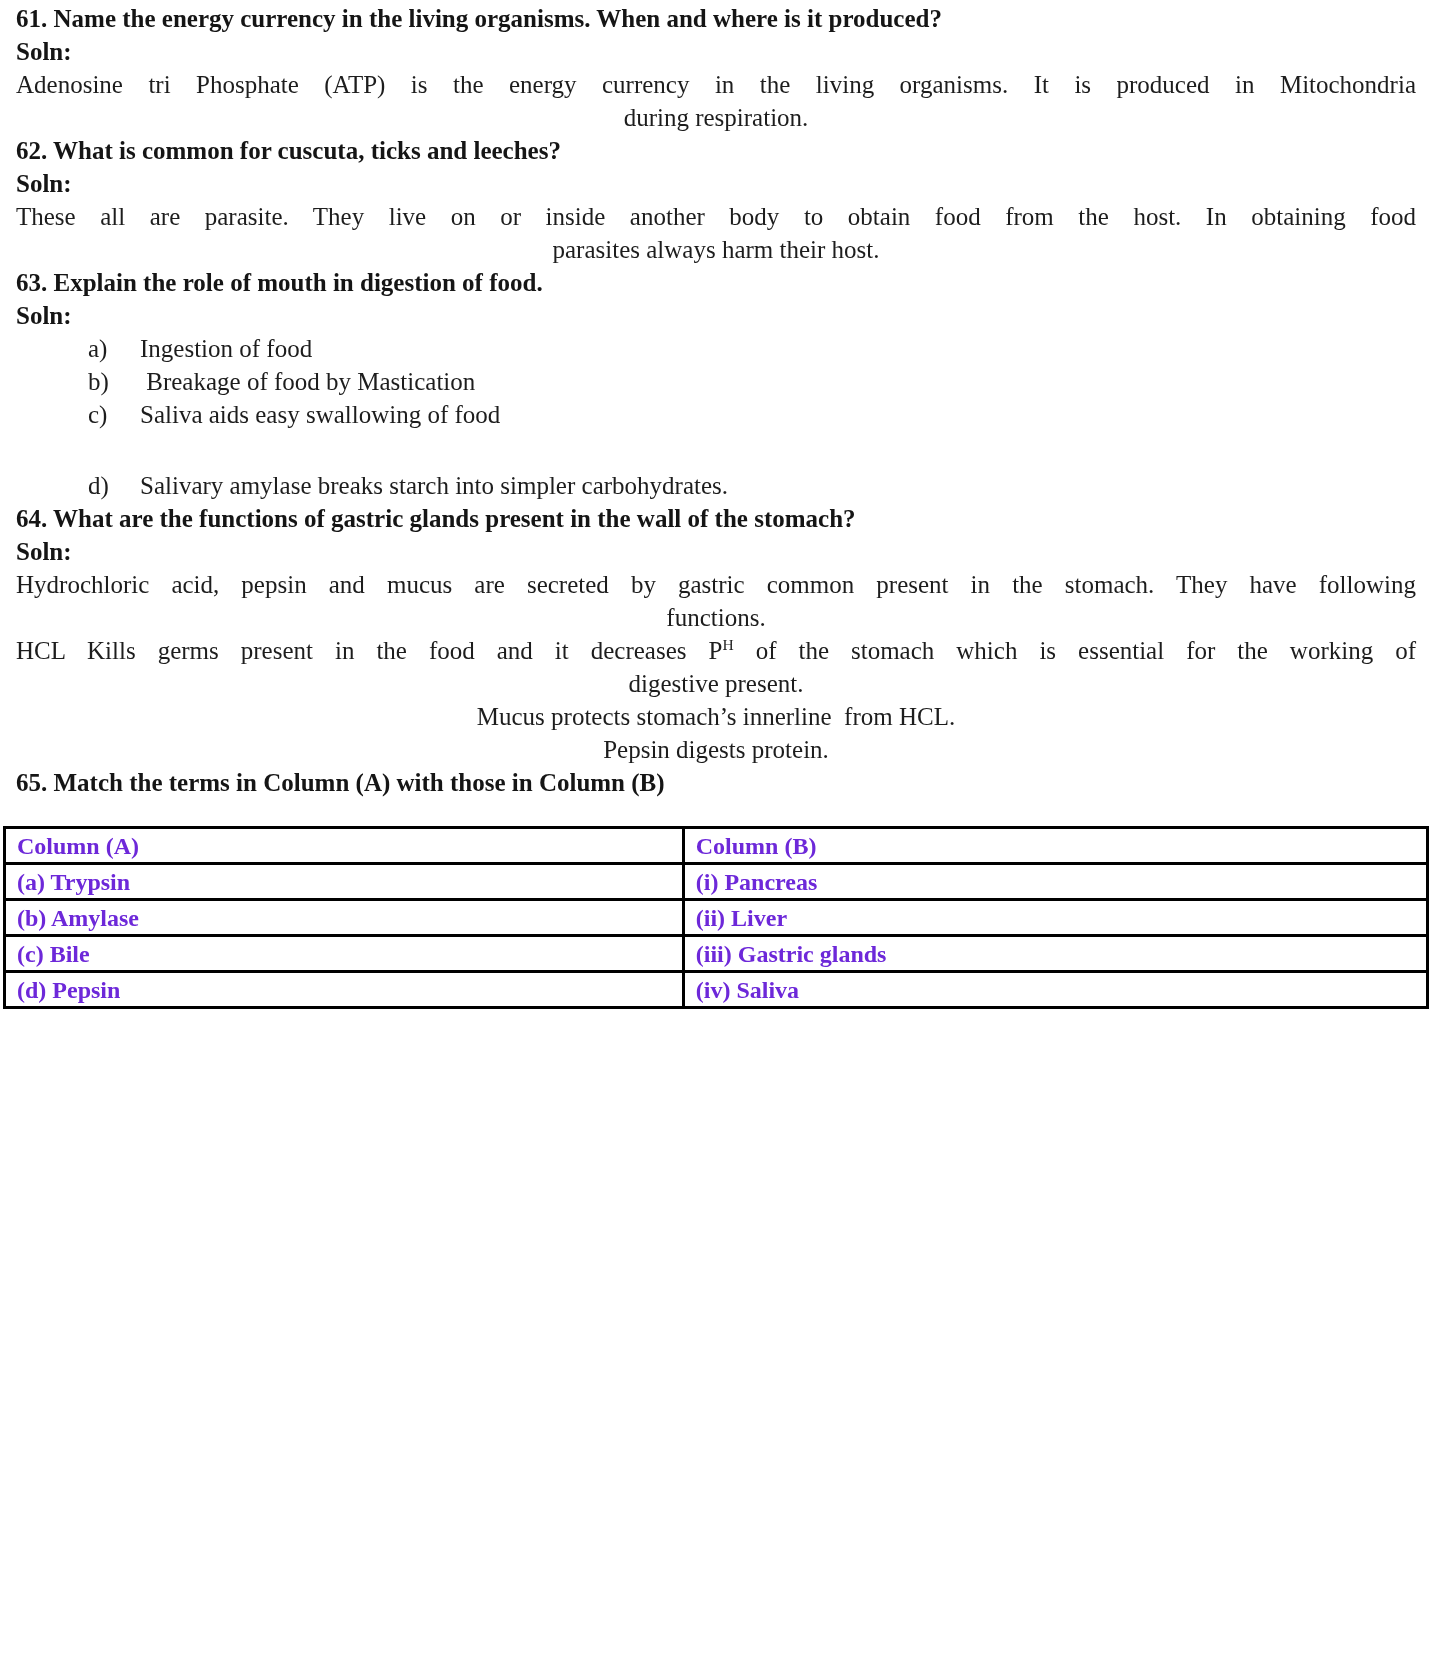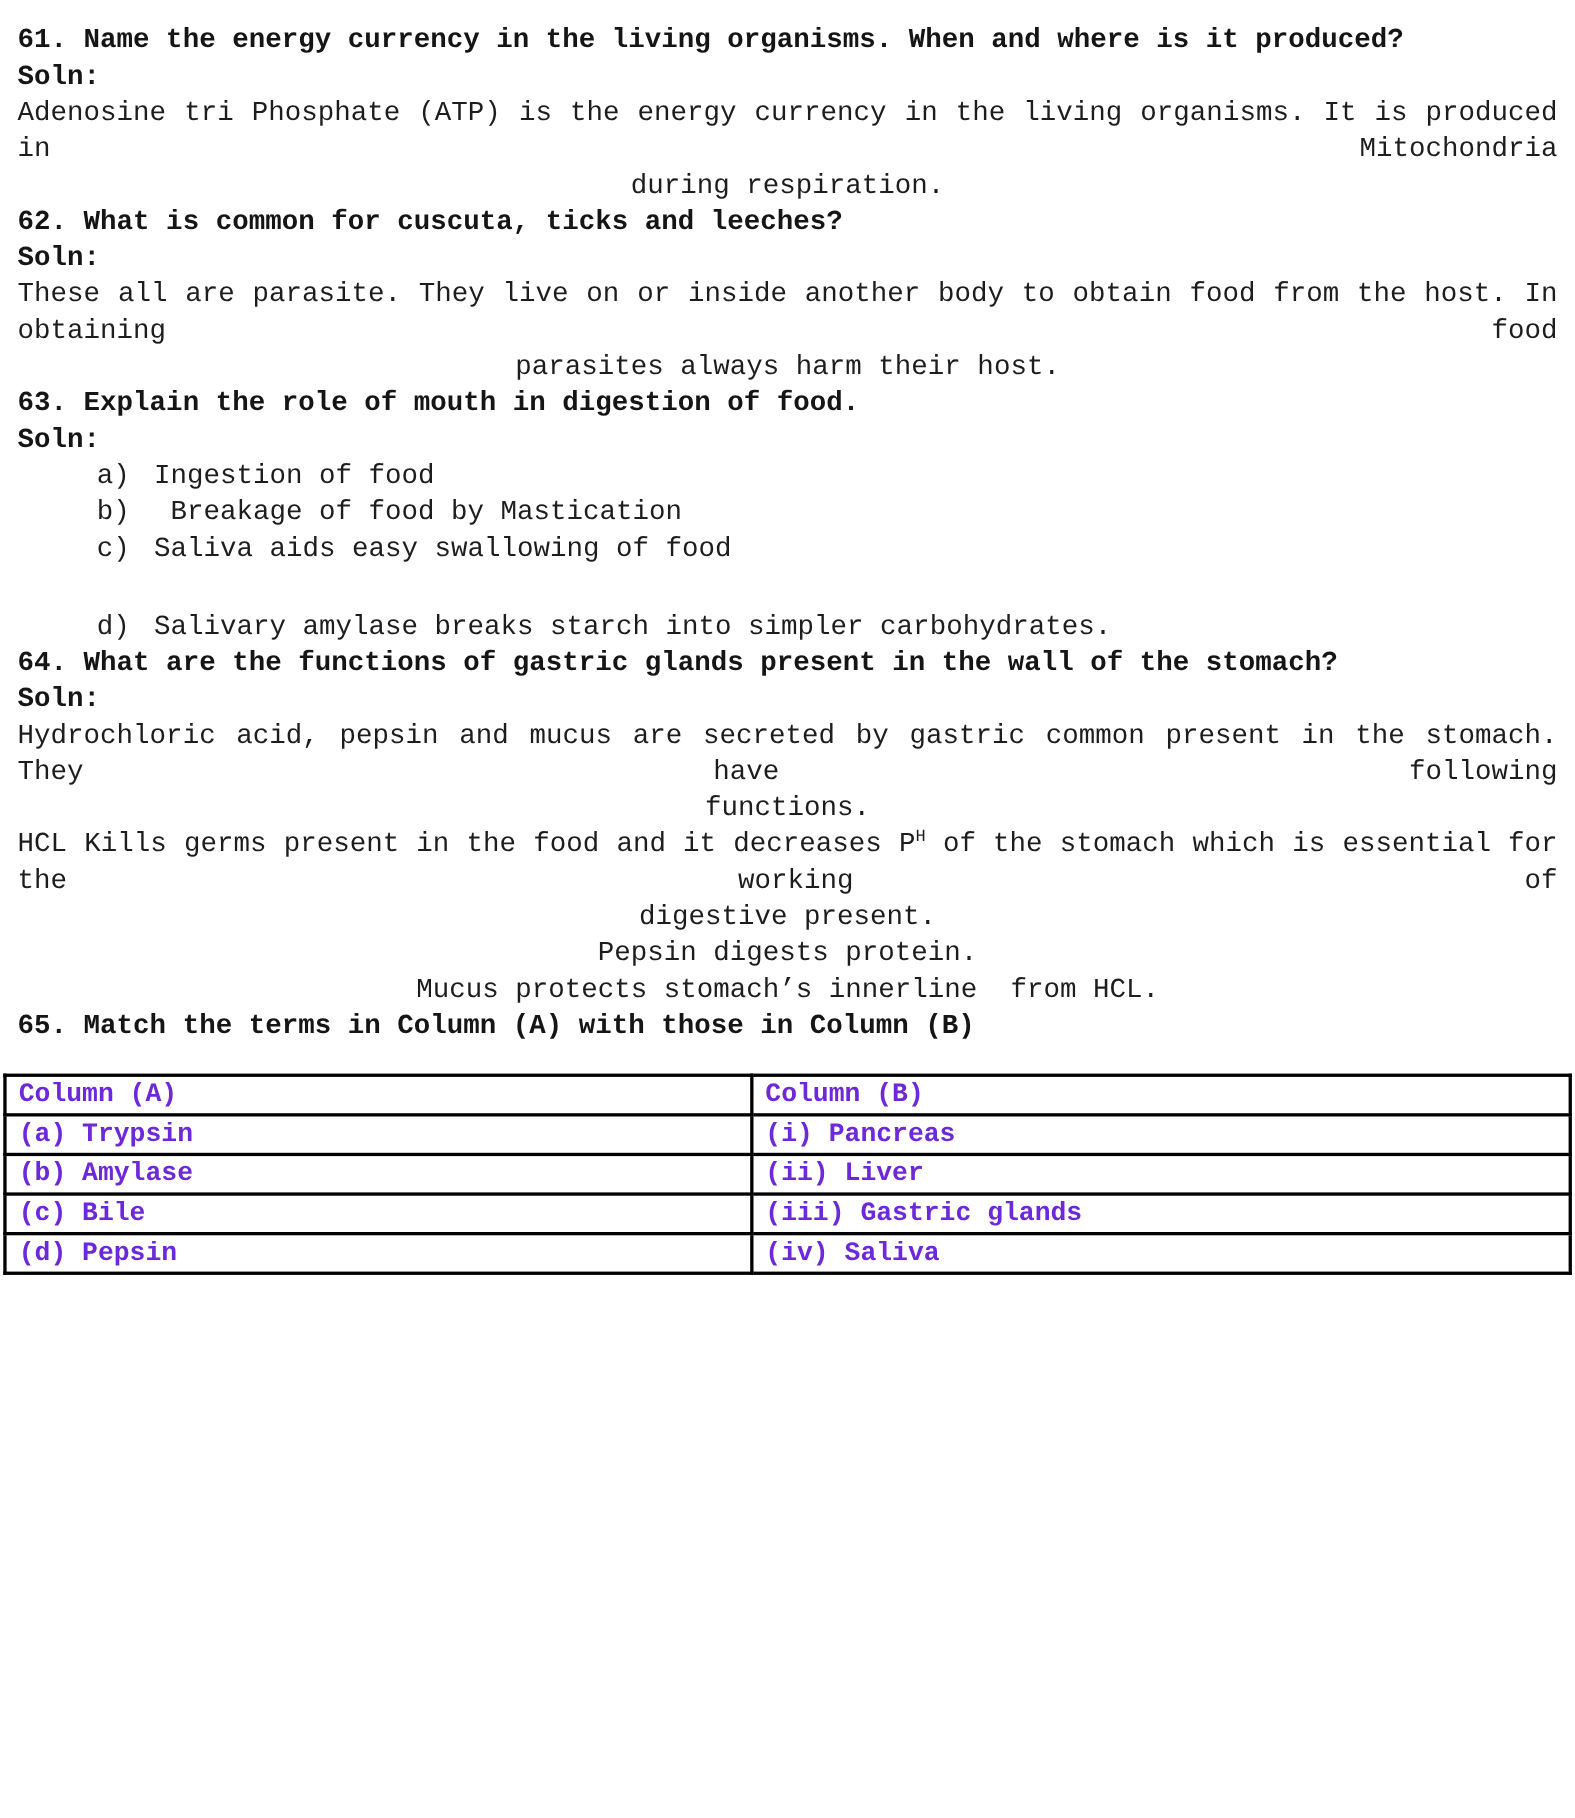--- a/index.html
+++ b/index.html
@@ -11,22 +11,21 @@
     width: 1432px;
     height: 1653px;
     overflow: hidden;
     font-family: "Liberation Serif", "DejaVu Serif", serif;
     color: #1d1d1d;
   }
   .page {
     box-sizing: border-box;
     width: 1432px;
     height: 1355px;
-    padding: 20px 16px 0 16px;
-    font-family: Liberation Mono, monospace;
+    padding: 2px 16px 0 16px;
   }
   .page > * + * { margin-top: 38px; }
 
   .qh {
     font-size: 25px;
     font-weight: bold;
     line-height: 33px;
     margin: 0;
     color: #151515;
   }
@@ -139,25 +138,25 @@
     <div class="line j">Hydrochloric acid, pepsin and mucus are secreted by gastric common present in the stomach. They have following</div>
     <div class="line">functions.</div>
   </div>
 
   <div class="para">
     <div class="line j"><span>HCL Kills germs present in the food and it decreases P</span><sup class="ph">H</sup><span class="pre"> of the stomach which is essential for the working of</span></div>
     <div class="line">digestive present.</div>
   </div>
 
   <div class="para">
-    <div class="line">Pepsin digests protein.</div>
+    <div class="line pre">Mucus protects stomach’s innerline  from HCL.</div>
   </div>
 
   <div class="para">
-    <div class="line pre">Mucus protects stomach’s innerline  from HCL.</div>
+    <div class="line">Pepsin digests protein.</div>
   </div>
 
   <h2 class="qh">65. Match the terms in Column (A) with those in Column (B)</h2>
 
   <table class="match">
     <colgroup>
       <col class="colA">
       <col class="colB">
     </colgroup>
     <tbody>

